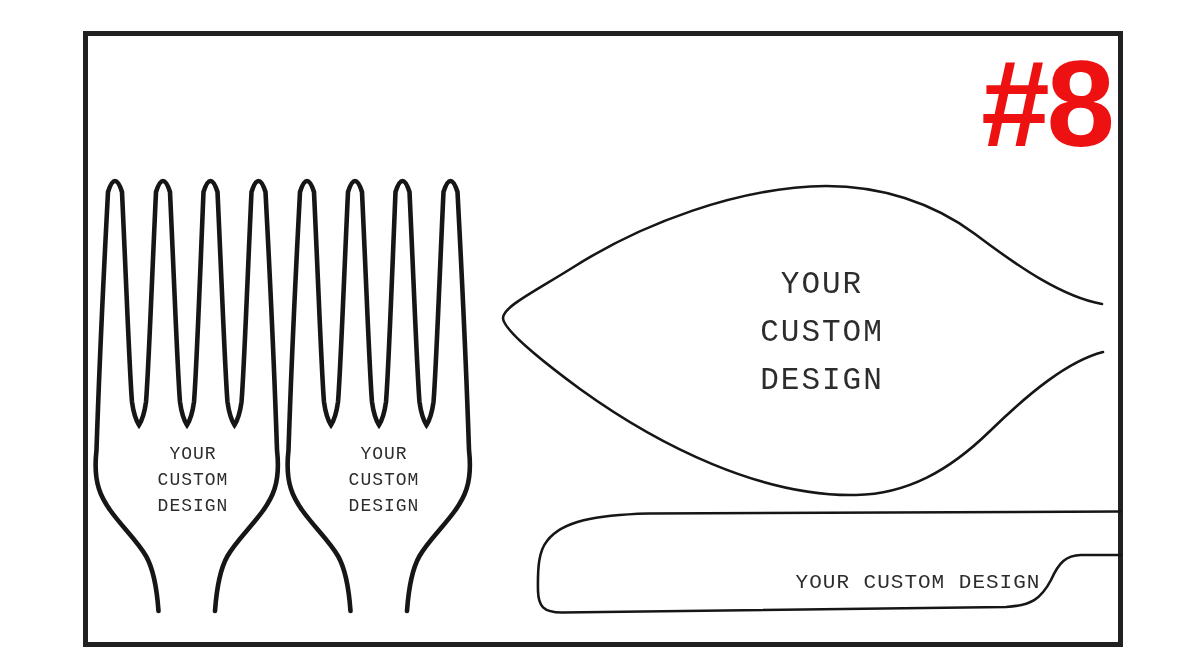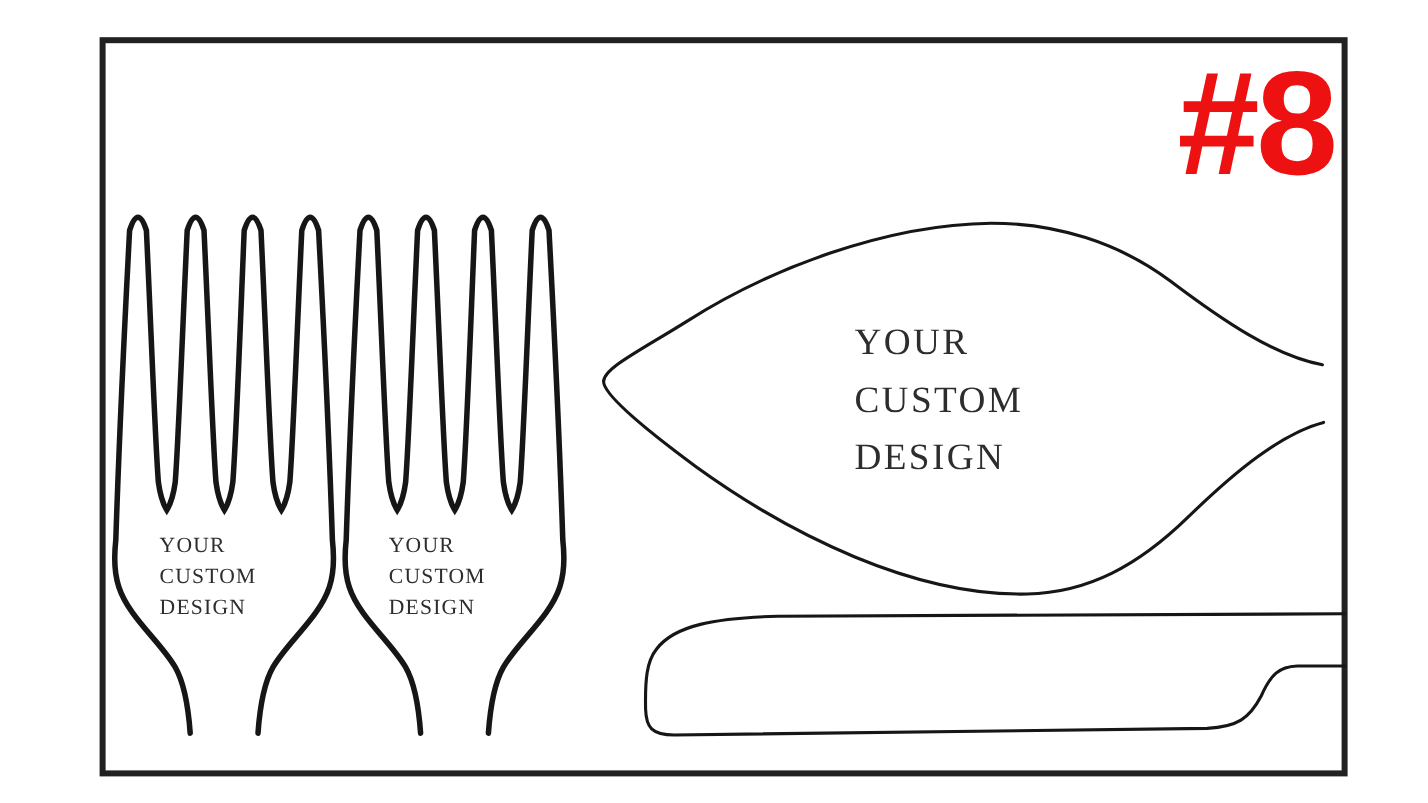--- a/index.html
+++ b/index.html
@@ -24,21 +24,22 @@
   svg.outlines {
     position: absolute;
     left: 0;
     top: 0;
     width: 1190px;
     height: 669px;
   }
   .label {
     position: absolute;
     color: #2d2d2d;
-    text-align: left;
+    text-align: center;
+    font-family: Liberation Mono, monospace;
   }
   .label .line { display: block; }
   .fork-label {
     width: 120px;
     font-size: 18px;
     line-height: 26px;
     letter-spacing: 1px;
   }
   .fork-label.left  { left: 133px; top: 441px; }
   .fork-label.right { left: 324px; top: 441px; }
@@ -142,16 +143,19 @@
     <span class="line">CUSTOM</span>
     <span class="line">DESIGN</span>
   </div>
 
   <div class="label spoon-label">
     <span class="line">YOUR</span>
     <span class="line">CUSTOM</span>
     <span class="line">DESIGN</span>
   </div>
 
+  <div class="label knife-label">
+    <span class="line">YOUR CUSTOM DESIGN</span>
+  </div>
 
   <div class="design-number">#8</div>
 
 </div>
 
 </body></html>

